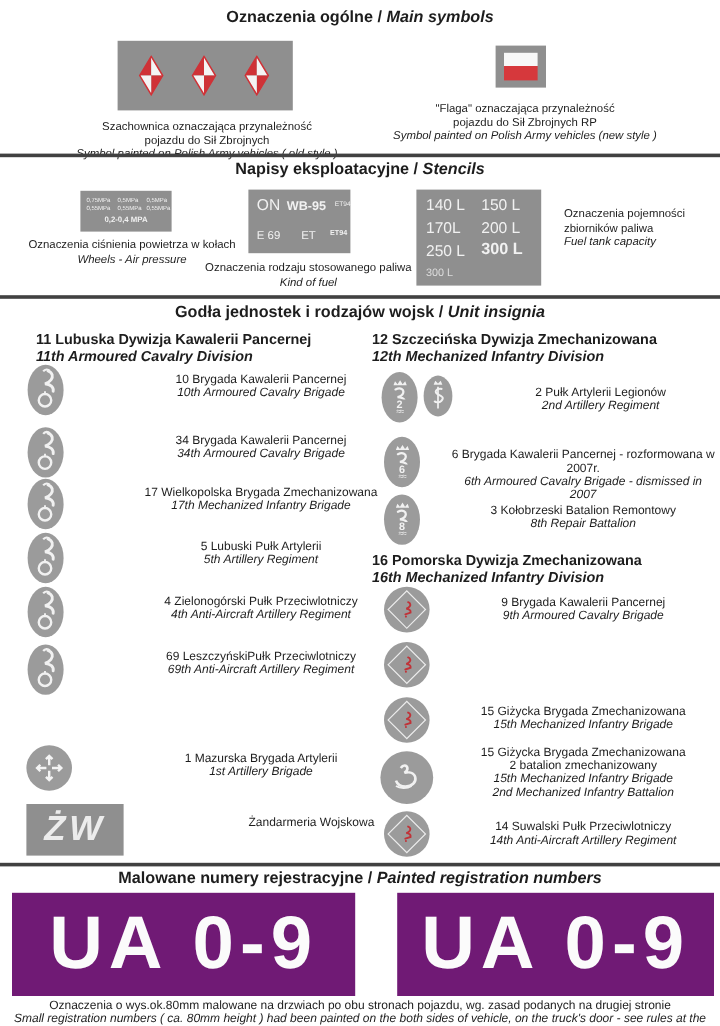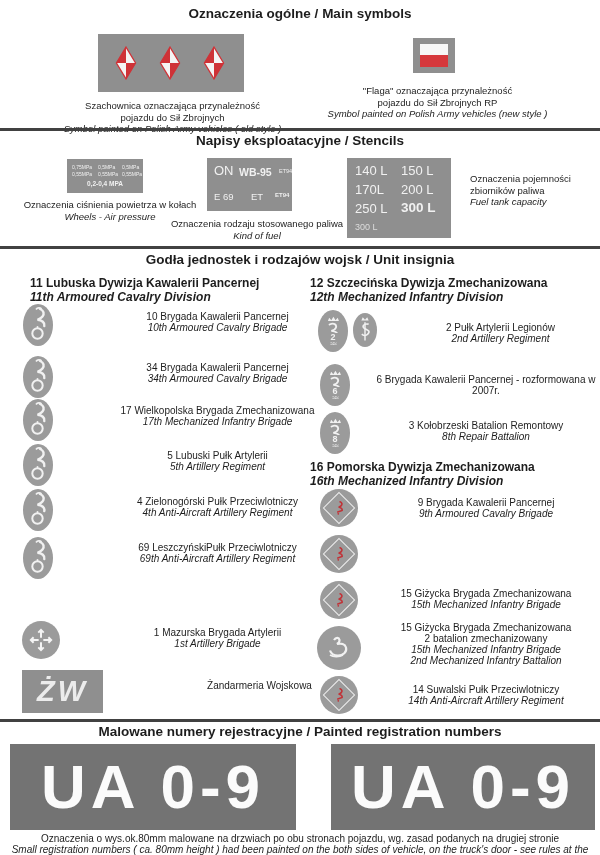--- a/index.html
+++ b/index.html
@@ -1,42 +1,42 @@
 <!DOCTYPE html>
 <html><head>
 <meta charset="utf-8">
 <style>
   html,body{margin:0;padding:0;background:#fff;}
   .page{position:relative;width:600px;height:855px;background:#fff;overflow:hidden;
         font-family:"Liberation Sans",sans-serif;color:#1d1d1d;}
   .abs{position:absolute;}
   .sec-title{position:absolute;left:0;width:600px;text-align:center;
              font-size:13.5px;font-weight:bold;}
-  .sec-title .en{}
+  .sec-title .en{font-style:italic;}
   .divider{position:absolute;left:0;width:600px;height:3px;background:#414141;}
   .graybox{position:absolute;background:#8f8f8f;}
   .cap{position:absolute;text-align:center;font-size:9.5px;line-height:11.5px;}
   .cap .it,.it{font-style:italic;}
   .col-h{position:absolute;text-align:left;font-weight:bold;font-size:12px;line-height:14px;}
   .col-h .en{font-style:italic;}
   .item{position:absolute;font-size:10px;line-height:11px;text-align:center;}
   .item .en{font-style:italic;}
   .oval{position:absolute;width:30px;height:42px;border-radius:50%;background:#9b9b9b;
         display:flex;flex-direction:column;align-items:center;justify-content:center;}
   .oval.small{width:24px;height:34px;}
   .bnum{font-size:9px;font-weight:bold;color:#f1f1f1;line-height:8px;}
   .waves{font-size:7px;color:#f1f1f1;line-height:6px;letter-spacing:-1px;}
   .circ{position:absolute;width:38px;height:38px;border-radius:50%;background:#9b9b9b;}
   .circ .diamond{position:absolute;left:50%;top:50%;width:21px;height:21px;
         border:1.5px solid #ececec;transform:translate(-50%,-50%) rotate(45deg);}
   .circ svg,.oval svg{display:block;}
   .csvg{position:absolute;left:50%;top:50%;transform:translate(-50%,-50%);}
   .zwrect{position:absolute;background:#8f8f8f;display:flex;align-items:center;justify-content:center;}
   .zwtext{font-size:29px;font-weight:800;font-style:italic;letter-spacing:3px;color:#ececec;}
-  .plate{position:absolute;background:#737373;text-align:center;}
+  .plate{position:absolute;background:#701a75;text-align:center;}
   .plate .ptxt{font-size:62px;font-weight:bold;letter-spacing:5px;color:#fbfbfb;
                line-height:86px;white-space:nowrap;}
   .stencil-txt{position:absolute;color:#f1f1f1;white-space:nowrap;}
   .flaginner{position:absolute;}
   .flaginner .w{background:#f7f7f7;width:100%;height:11px;}
   .flaginner .r{background:#d6383c;width:100%;height:12px;}
   .botcap{position:absolute;left:0;width:600px;text-align:center;font-size:10px;line-height:11.5px;}
 </style>
 </head>
 <body>
@@ -277,20 +277,21 @@
     <div class="bnum">8</div>
     <div class="waves">≈≈</div>
   </div>
 
   <div class="item" style="left:408px;top:322px;width:185px">
     <div>2 Pułk Artylerii Legionów</div>
     <div class="en">2nd Artillery Regiment</div>
   </div>
   <div class="item" style="left:375px;top:374px;width:222px">
     <div>6 Brygada Kawalerii Pancernej - rozformowana w 2007r.</div>
+    <div class="en">6th Armoured Cavalry Brigade - dismissed in 2007</div>
   </div>
   <div class="item" style="left:375px;top:420px;width:222px">
     <div>3 Kołobrzeski Batalion Remontowy</div>
     <div class="en">8th Repair Battalion</div>
   </div>
 
   <div class="col-h" style="left:310px;top:460px;width:285px">
     <div>16 Pomorska Dywizja Zmechanizowana</div>
     <div class="en">16th Mechanized Infantry Division</div>
   </div>

